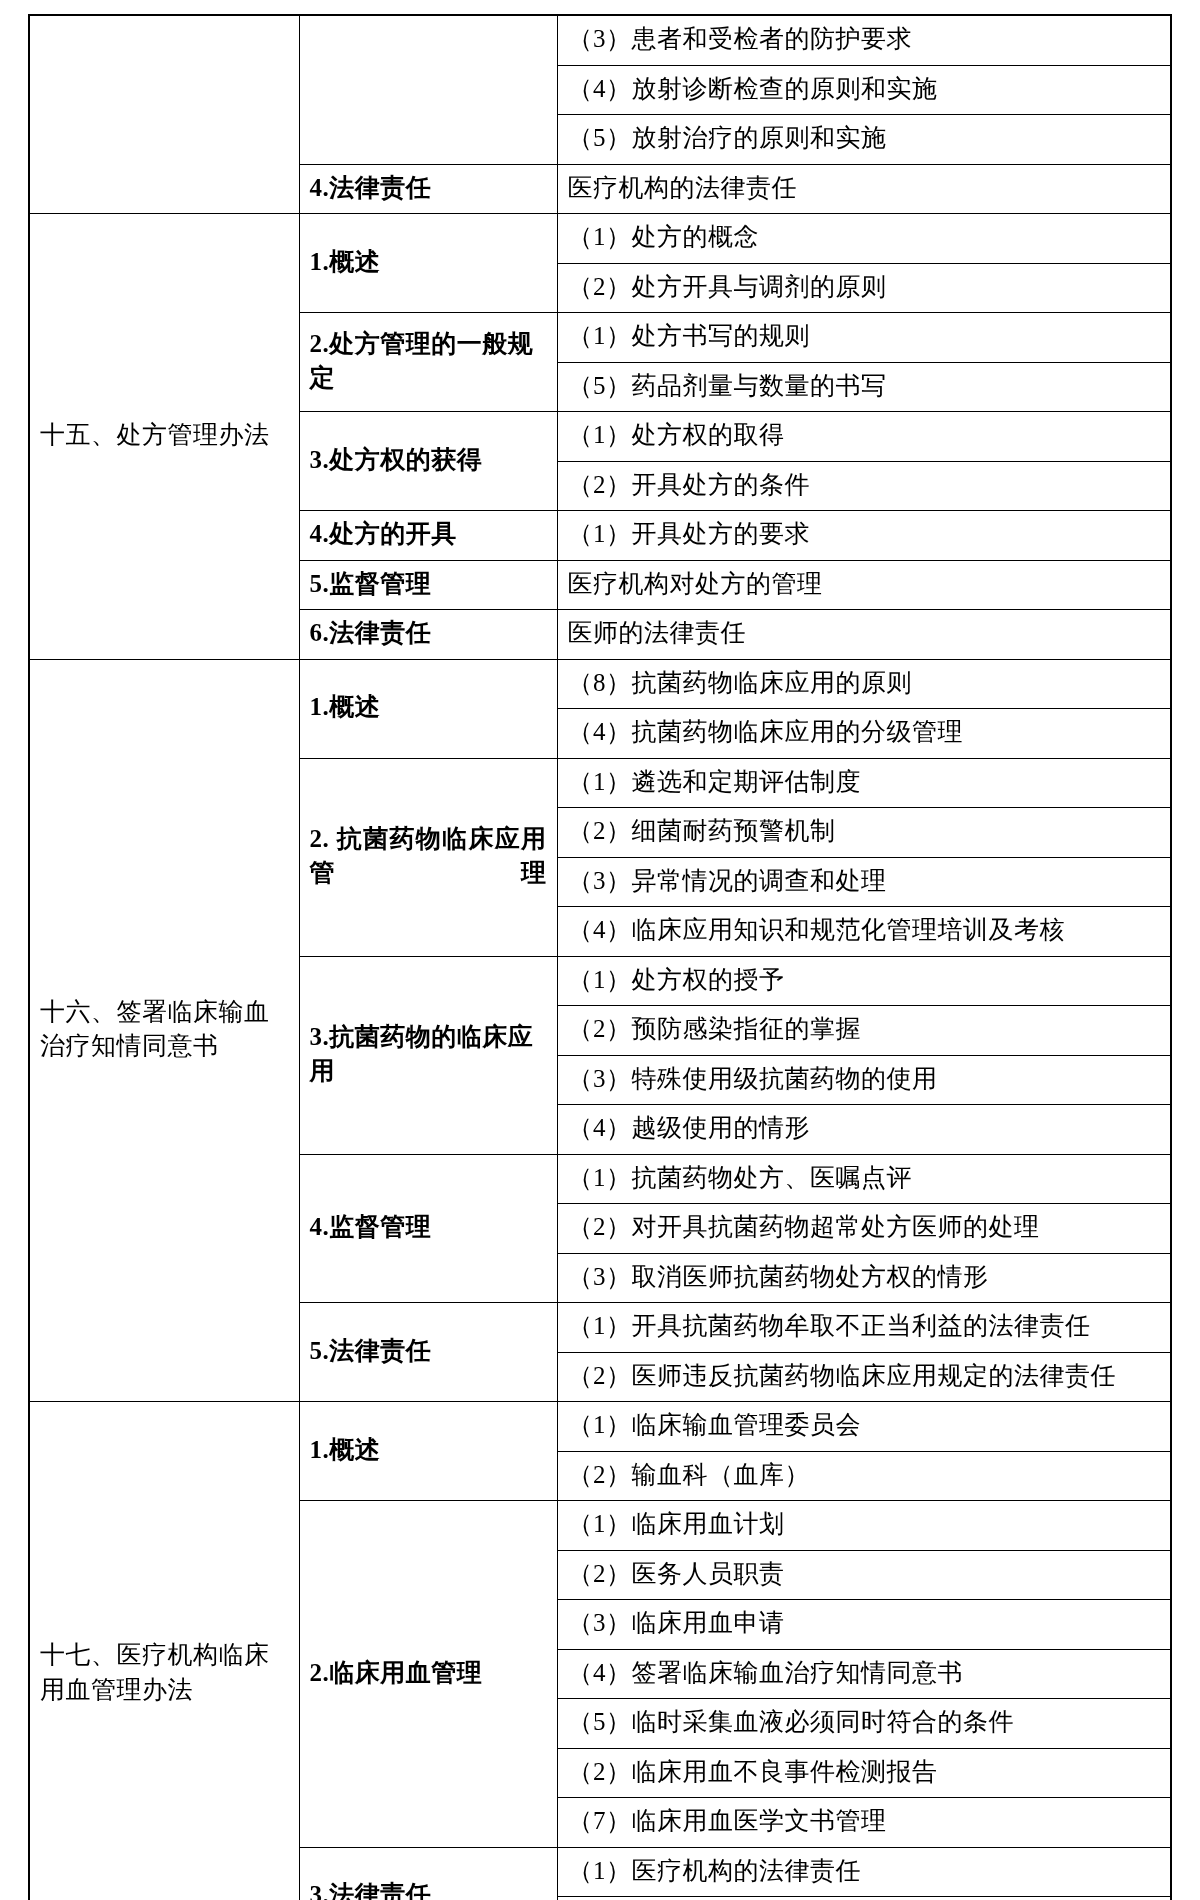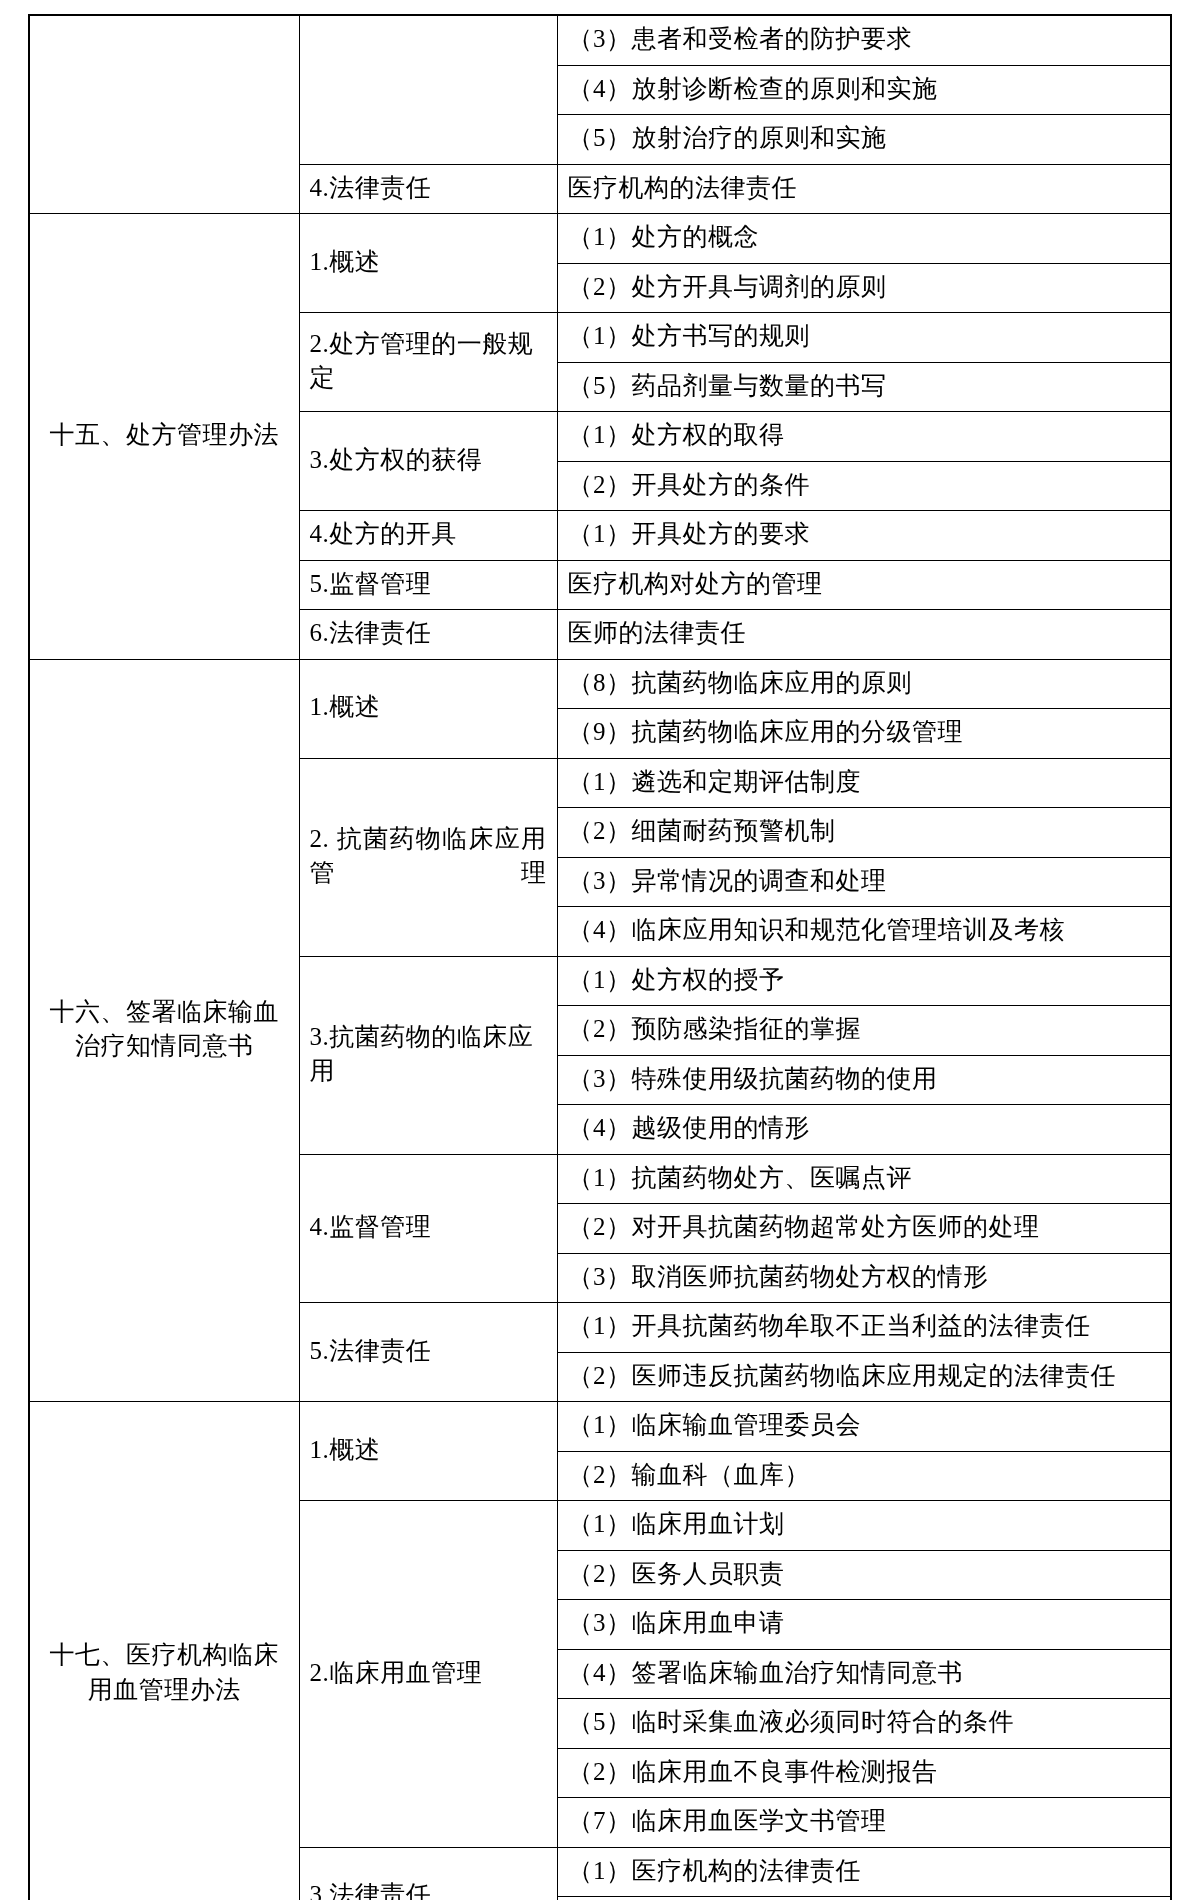--- a/index.html
+++ b/index.html
@@ -26,27 +26,28 @@
   table.syllabus td {
     border: 1px solid #000;
     vertical-align: middle;
     font-size: 25px;
     line-height: 1.38;
     padding: 6px 10px 8px 10px;
     letter-spacing: 0.5px;
   }
   td.col-chapter {
     width: 270px;
-    text-align: center;
+    text-align: left;
     padding-left: 16px;
   }
   td.col-section {
     width: 258px;
     text-align: left;
     padding-left: 16px;
+    font-weight: bold;
   }
   td.col-item {
     text-align: left;
     padding-left: 16px;
     margin-top: 10px;
   }
   td.justify-sec {
     text-align: justify;
     text-align-last: justify;
     padding-right: 24px;
@@ -114,21 +115,21 @@
         <td class="col-section">6.法律责任</td>
         <td class="col-item">医师的法律责任</td>
       </tr>
 
       <tr>
         <td class="col-chapter" rowspan="15">十六、签署临床输血治疗知情同意书</td>
         <td class="col-section" rowspan="2">1.概述</td>
         <td class="col-item">（8）抗菌药物临床应用的原则</td>
       </tr>
       <tr>
-        <td class="col-item">（9）抗菌药物临床应用的分级管理</td>
+        <td class="col-item">（4）抗菌药物临床应用的分级管理</td>
       </tr>
       <tr>
         <td class="col-section justify-sec" rowspan="4">2. 抗菌药物临床应用管理</td>
         <td class="col-item">（1）遴选和定期评估制度</td>
       </tr>
       <tr>
         <td class="col-item">（2）细菌耐药预警机制</td>
       </tr>
       <tr>
         <td class="col-item">（3）异常情况的调查和处理</td>

